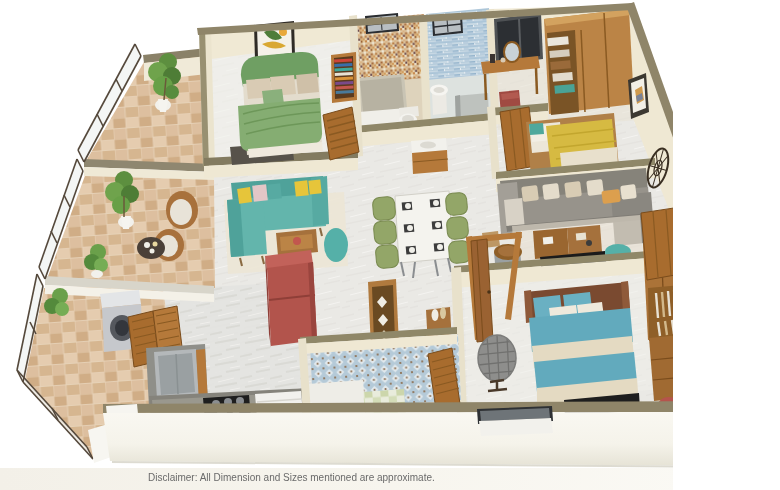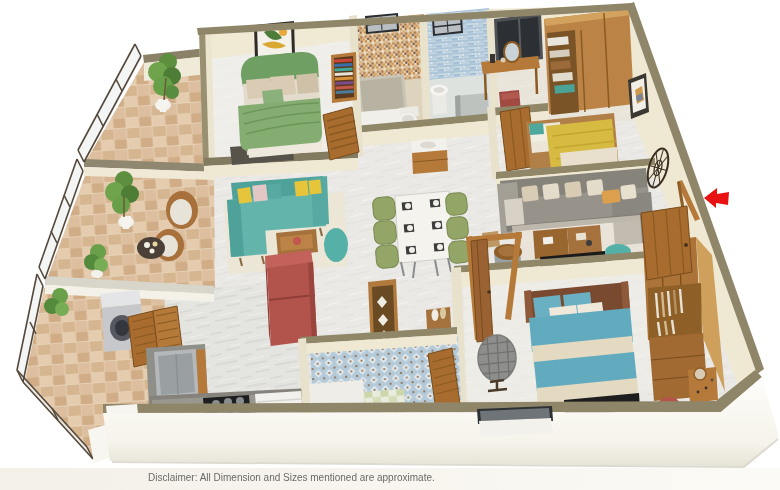--- a/index.html
+++ b/index.html
@@ -1,16 +1,16 @@
 <!DOCTYPE html>
 <html><head>
 <meta charset="utf-8">
 <style>
 html,body{margin:0;padding:0;background:#ffffff;}
-#stage{position:relative;width:780px;height:490px;overflow:hidden;background:#fff;
+#stage{position:relative;width:673px;height:490px;overflow:hidden;background:#fff;
 font-family:"Liberation Sans", sans-serif;}
 svg{position:absolute;top:0;left:0;}
 </style>
 </head>
 <body>
 <div id="stage">
 <svg width="780" height="490" viewBox="0 0 780 490">
 <defs>
 <pattern id="pMarble" width="34" height="26" patternUnits="userSpaceOnUse">
   <rect width="34" height="26" fill="#eae9e5"></rect>

